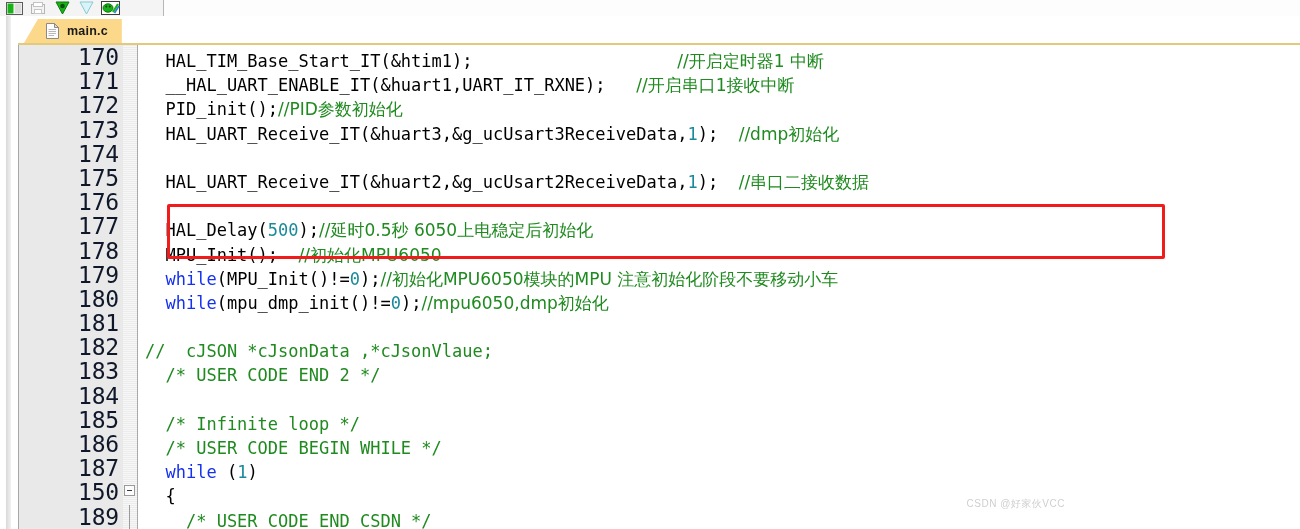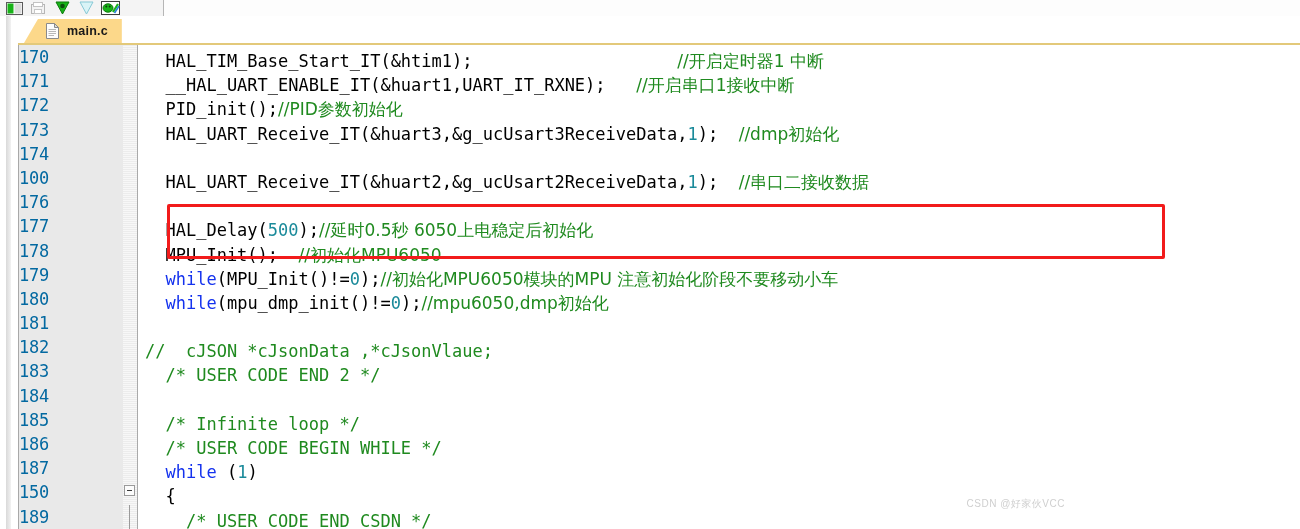--- a/index.html
+++ b/index.html
@@ -147,24 +147,24 @@
   .row {
     position: relative;
     height: 24.2px;
     line-height: 24.2px;
     white-space: pre;
   }
   .lineno {
     position: absolute;
     left: 0; top: 0;
     width: 100px;
-    text-align: left;
+    text-align: right;
     font-family: "DejaVu Sans Mono", monospace;
-    font-size: 17px;
-    color: #0369a1;
+    font-size: 23px;
+    color: #0f172a;
     letter-spacing: -0.2px;
   }
   .fold {
     position: absolute;
     left: 105px; top: 5px;
     width: 11px; height: 11px;
     border: 1px solid #9a9a9a;
     background: #fcfcfc;
     box-sizing: border-box;
   }
@@ -298,21 +298,21 @@
     <div class="gutter"></div>
     <div class="gutter-fade"></div>
     <div class="gutter-sep"></div>
 
     <div class="code-rows" id="code-rows">
         <div class="row"><span class="lineno">170</span><span class="code"><span>  HAL_TIM_Base_Start_IT(&amp;htim1);                    </span><span class="cmt-cn">//开启定时器1 中断</span></span></div>
         <div class="row"><span class="lineno">171</span><span class="code"><span>  __HAL_UART_ENABLE_IT(&amp;huart1,UART_IT_RXNE);   </span><span class="cmt-cn">//开启串口1接收中断</span></span></div>
         <div class="row"><span class="lineno">172</span><span class="code"><span>  PID_init();</span><span class="cmt-cn">//PID参数初始化</span></span></div>
         <div class="row"><span class="lineno">173</span><span class="code"><span>  HAL_UART_Receive_IT(&amp;huart3,&amp;g_ucUsart3ReceiveData,</span><span class="num">1</span><span>);  </span><span class="cmt-cn">//dmp初始化</span></span></div>
         <div class="row"><span class="lineno">174</span><span class="code"><span></span></span></div>
-        <div class="row"><span class="lineno">100</span><span class="code"><span>  HAL_UART_Receive_IT(&amp;huart2,&amp;g_ucUsart2ReceiveData,</span><span class="num">1</span><span>);  </span><span class="cmt-cn">//串口二接收数据</span></span></div>
+        <div class="row"><span class="lineno">175</span><span class="code"><span>  HAL_UART_Receive_IT(&amp;huart2,&amp;g_ucUsart2ReceiveData,</span><span class="num">1</span><span>);  </span><span class="cmt-cn">//串口二接收数据</span></span></div>
         <div class="row"><span class="lineno">176</span><span class="code"><span></span></span></div>
         <div class="row"><span class="lineno">177</span><span class="code"><span>  HAL_Delay(</span><span class="num">500</span><span>);</span><span class="cmt-cn">//延时0.5秒 6050上电稳定后初始化</span></span></div>
         <div class="row"><span class="lineno">178</span><span class="code"><span>  MPU_Init();  </span><span class="cmt-cn">//初始化MPU6050</span></span></div>
         <div class="row"><span class="lineno">179</span><span class="code"><span>  </span><span class="kw">while</span><span>(MPU_Init()!=</span><span class="num">0</span><span>);</span><span class="cmt-cn">//初始化MPU6050模块的MPU 注意初始化阶段不要移动小车</span></span></div>
         <div class="row"><span class="lineno">180</span><span class="code"><span>  </span><span class="kw">while</span><span>(mpu_dmp_init()!=</span><span class="num">0</span><span>);</span><span class="cmt-cn">//mpu6050,dmp初始化</span></span></div>
         <div class="row"><span class="lineno">181</span><span class="code"><span></span></span></div>
         <div class="row"><span class="lineno">182</span><span class="code"><span class="cmt">//  cJSON *cJsonData ,*cJsonVlaue;</span></span></div>
         <div class="row"><span class="lineno">183</span><span class="code"><span class="cmt">  /* USER CODE END 2 */</span></span></div>
         <div class="row"><span class="lineno">184</span><span class="code"><span></span></span></div>
         <div class="row"><span class="lineno">185</span><span class="code"><span class="cmt">  /* Infinite loop */</span></span></div>

